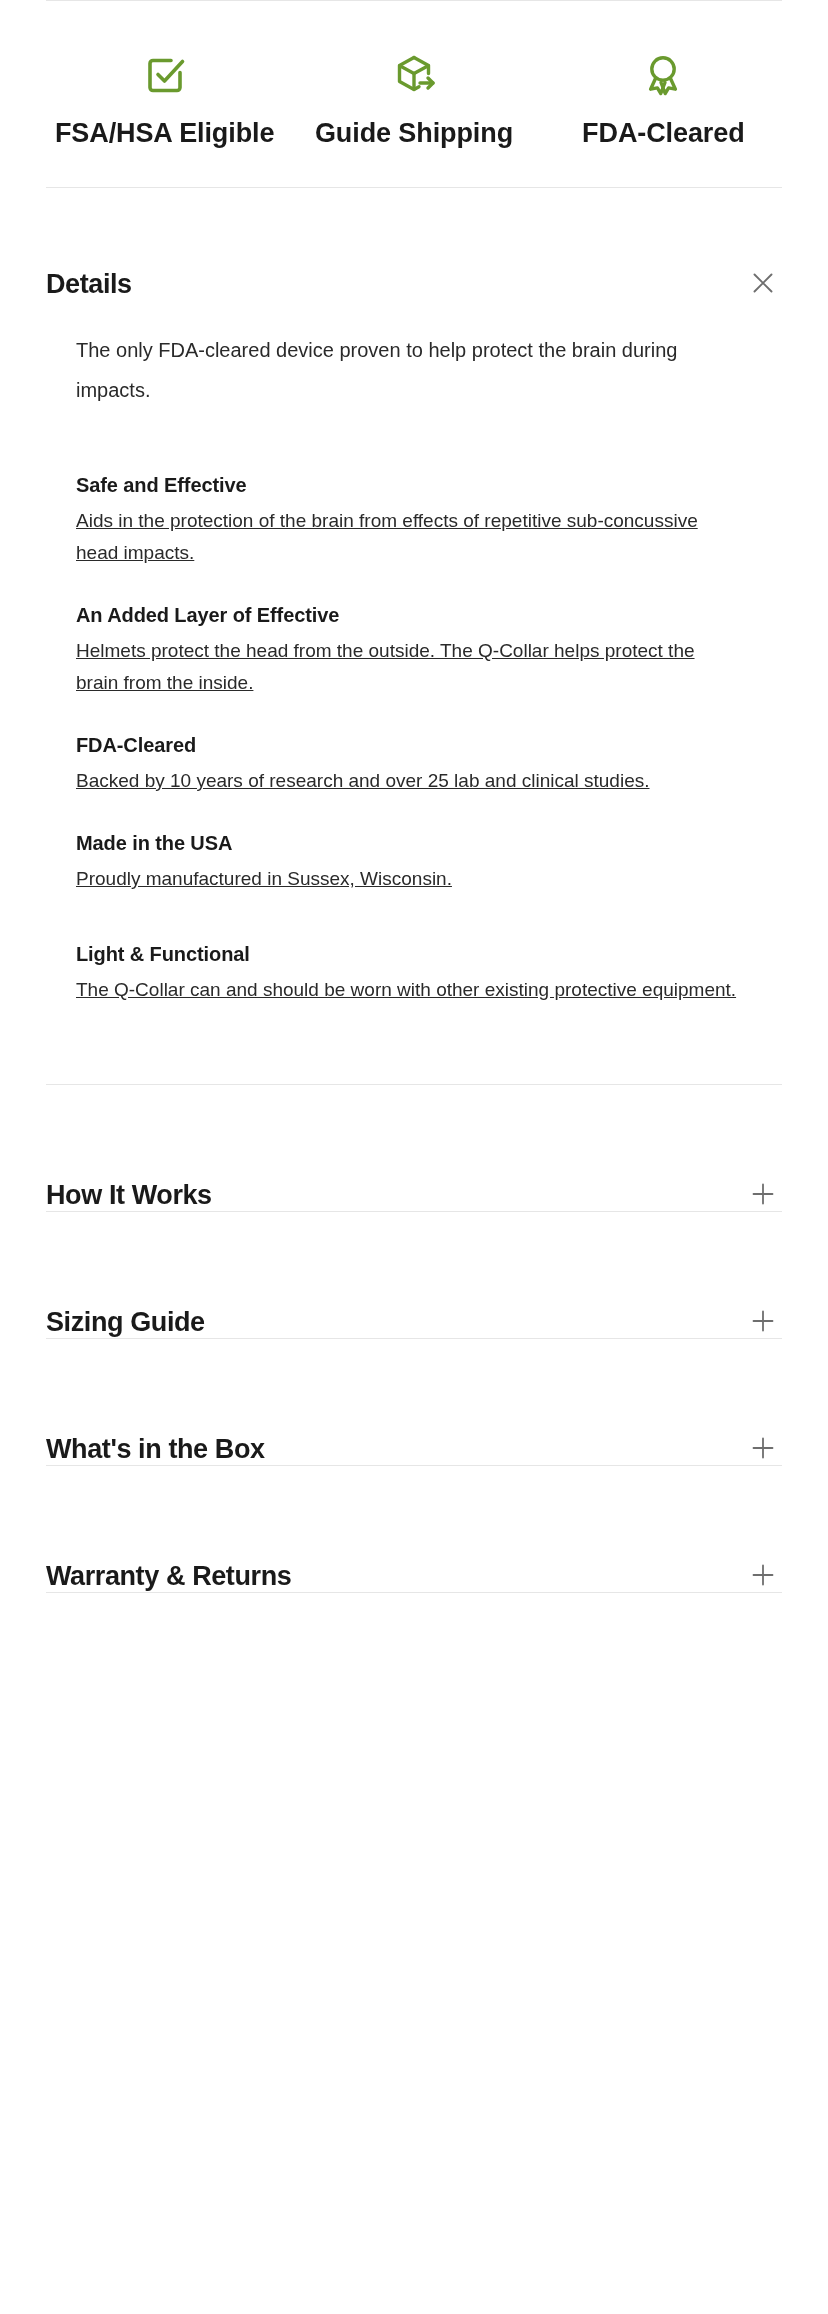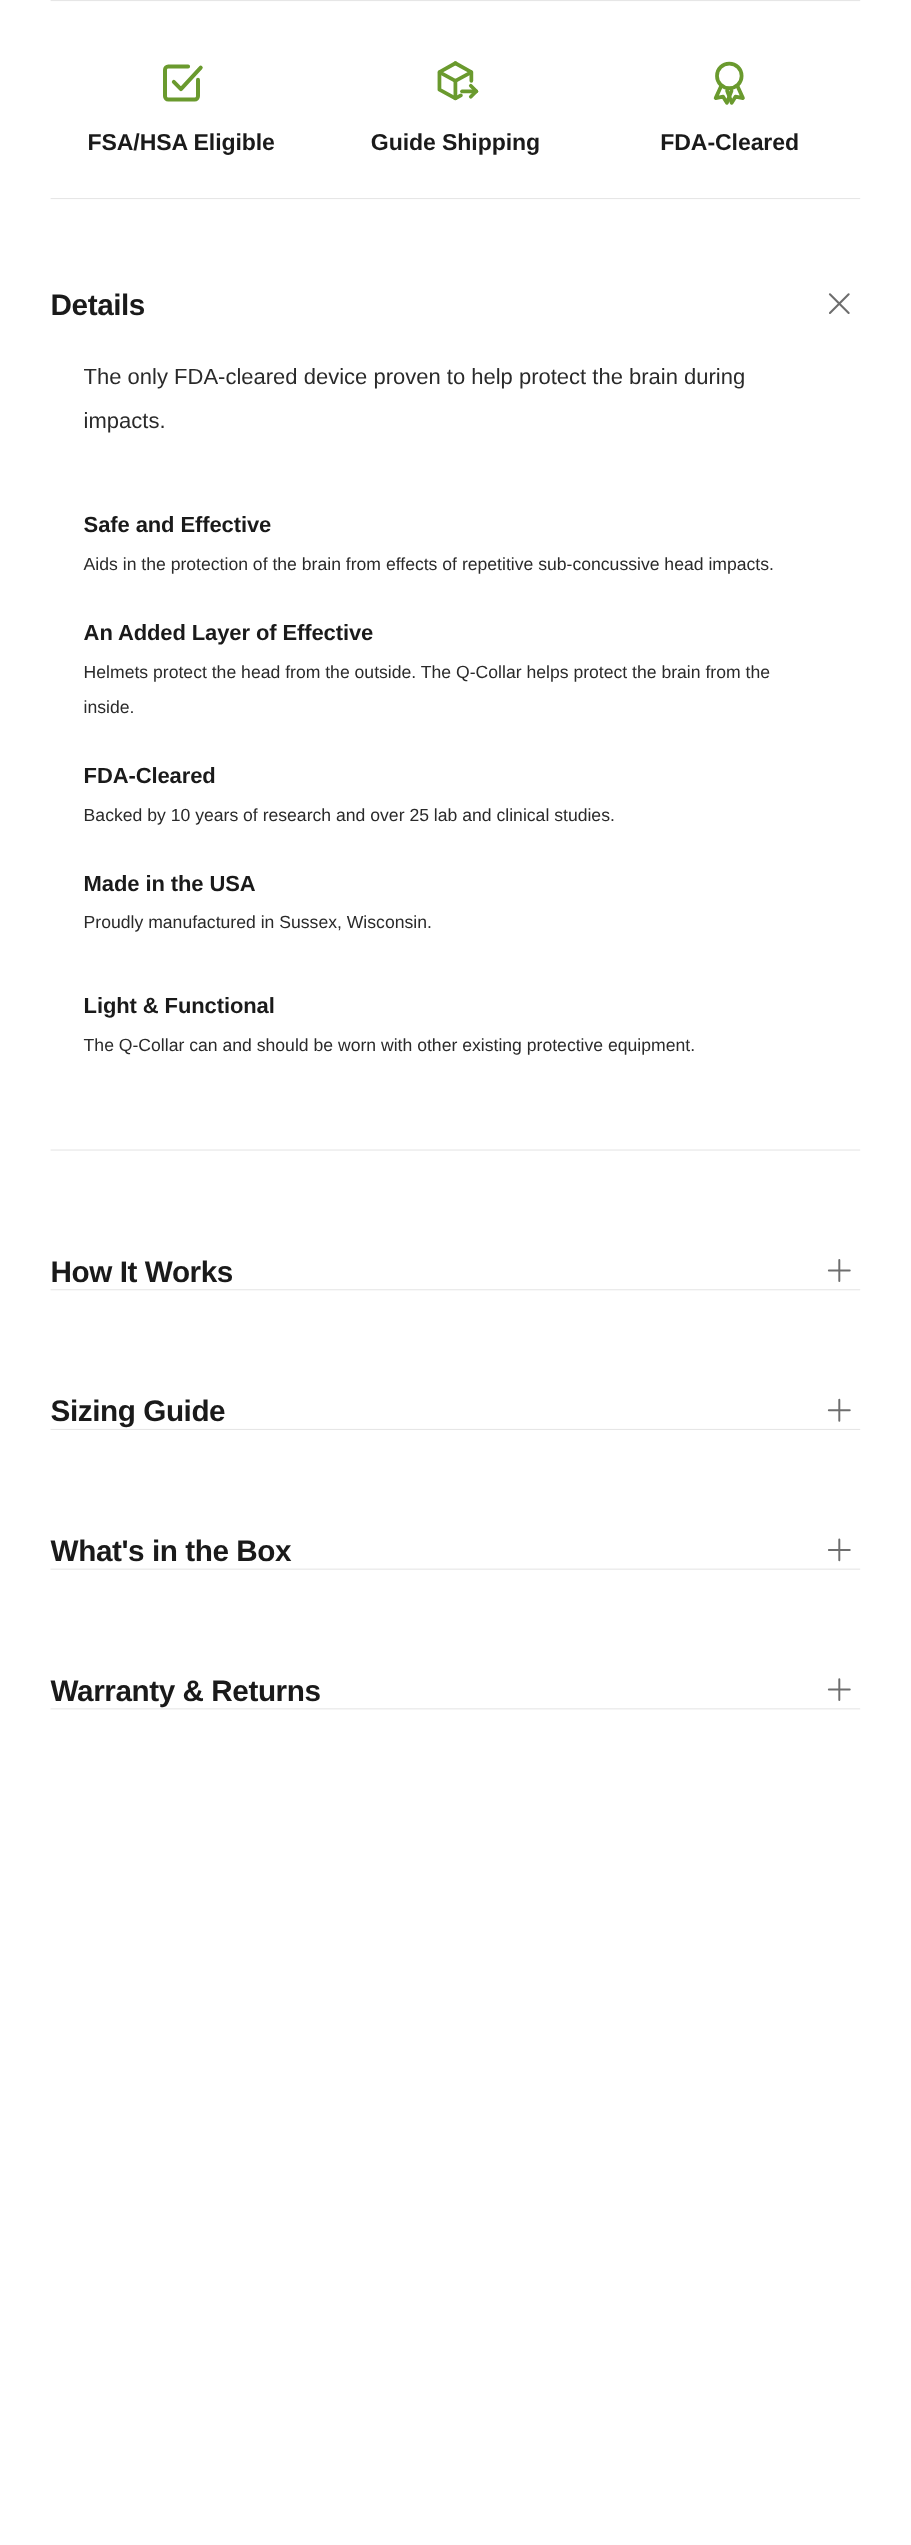--- a/index.html
+++ b/index.html
@@ -46,21 +46,21 @@
   .badge-icon {
     width: 56px;
     height: 56px;
     display: flex;
     align-items: center;
     justify-content: center;
     margin-bottom: 16px;
   }
   .badge-icon svg { display: block; }
   .badge-label {
-    font-size: 21px;
+    font-size: 27px;
     font-weight: 700;
     color: #1a1a1a;
     letter-spacing: -0.1px;
     text-align: center;
     white-space: nowrap;
   }
 
   
   .acc-section {
     border-top: 1px solid #e6e6e6;
@@ -116,23 +116,24 @@
   .feature:last-child { margin-bottom: 0; margin-top: 44px; }
   .feature-title {
     font-size: 20px;
     font-weight: 700;
     color: #1a1a1a;
     line-height: 30px;
     margin-bottom: 5px;
     letter-spacing: -0.1px;
   }
   .feature-text {
-    font-size: 16px;
+    font-size: 19px;
     line-height: 32px;
     color: #2a2a2a;
+    text-decoration: underline;
   }
 
   .bottom-rule {
     border-top: 1px solid #e6e6e6;
     margin: 0 46px;
   }
 </style>
 </head>
 <body>
 

